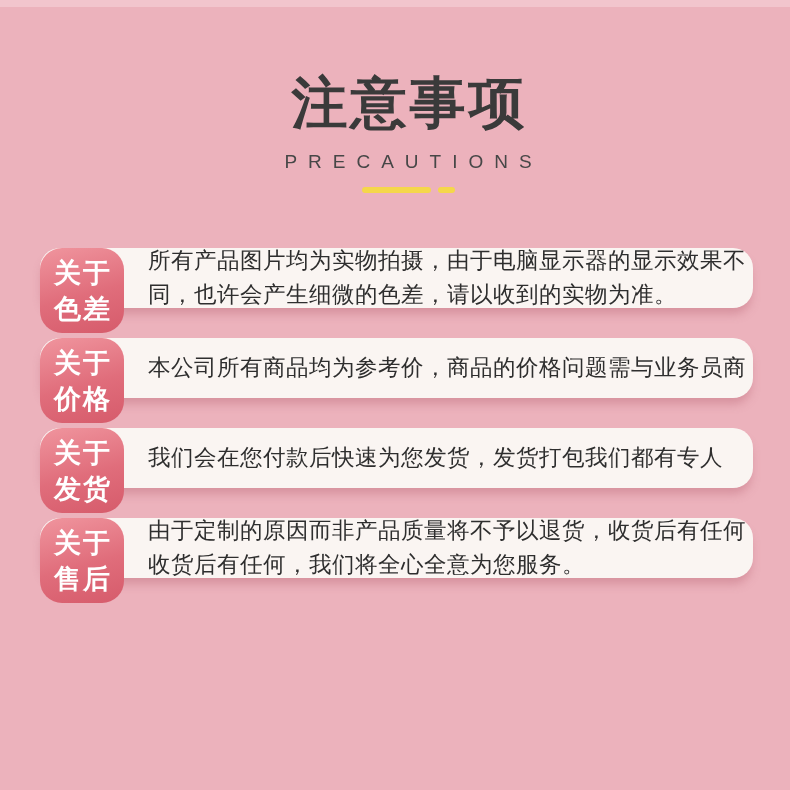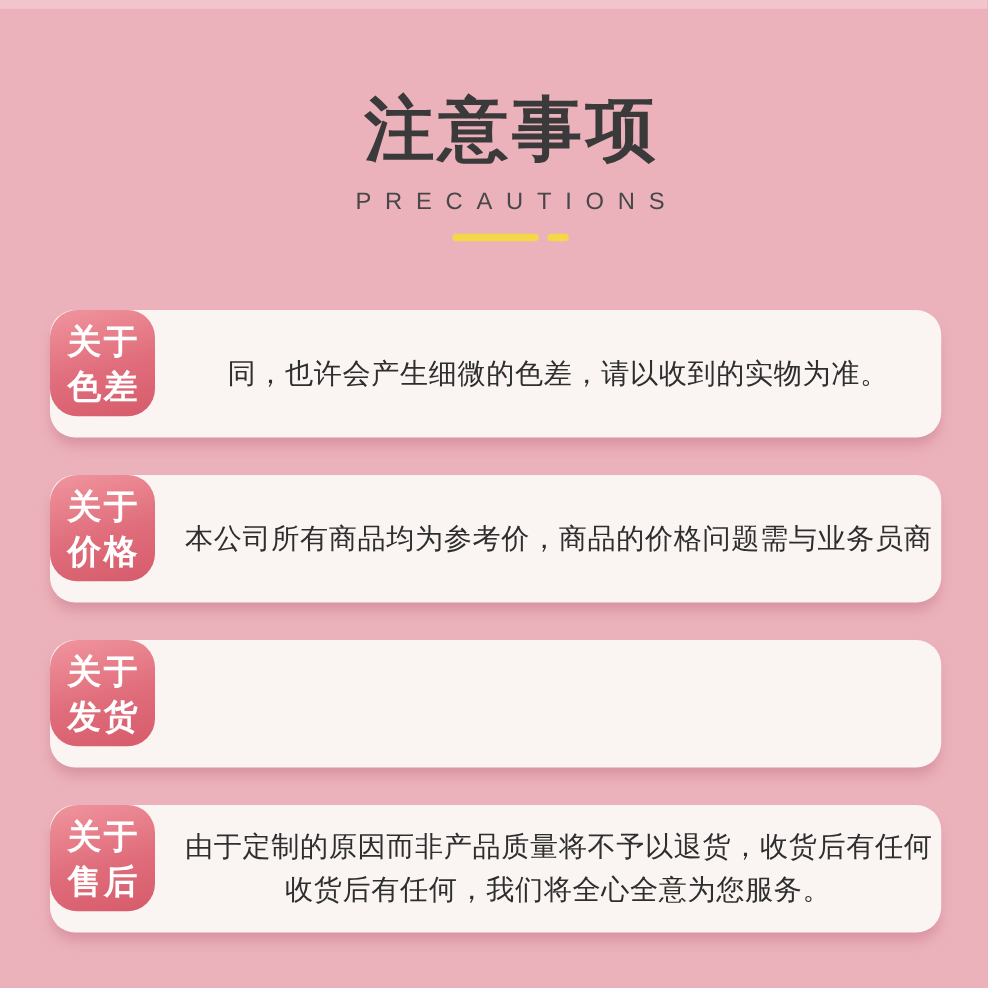--- a/index.html
+++ b/index.html
@@ -71,25 +71,24 @@
     position: absolute;
     top: 248px;
     left: 40px;
     width: 713px;
     display: flex;
     flex-direction: column;
     gap: 30px;
   }
   .card {
     position: relative;
-    height: 102px;
+    height: 60px;
     background: #faf5f2;
     border-radius: 20px;
     box-shadow: 0 8px 10px -2px rgba(189, 106, 122, 0.45);
-    text-align: center;
   }
   .badge {
     position: absolute;
     left: 0;
     top: 0;
     width: 84px;
     height: 85px;
     border-radius: 22px;
     background: linear-gradient(165deg, #f0959e 0%, #e06d7b 55%, #d65b6b 100%);
     color: #ffffff;
@@ -136,40 +135,42 @@
 </div>
 
 <div class="cards">
 
   <section class="card">
     <div class="badge">
       <span>关于</span>
       <span>色差</span>
     </div>
     <div class="card-body">
+      <p>所有产品图片均为实物拍摄，由于电脑显示器的显示效果不</p>
       <p>同，也许会产生细微的色差，请以收到的实物为准。</p>
     </div>
   </section>
 
   <section class="card">
     <div class="badge">
       <span>关于</span>
       <span>价格</span>
     </div>
     <div class="card-body">
       <p>本公司所有商品均为参考价，商品的价格问题需与业务员商</p>
     </div>
   </section>
 
   <section class="card">
     <div class="badge">
       <span>关于</span>
       <span>发货</span>
     </div>
     <div class="card-body">
+      <p>我们会在您付款后快速为您发货，发货打包我们都有专人</p>
     </div>
   </section>
 
   <section class="card">
     <div class="badge">
       <span>关于</span>
       <span>售后</span>
     </div>
     <div class="card-body">
       <p>由于定制的原因而非产品质量将不予以退货，收货后有任何</p>

